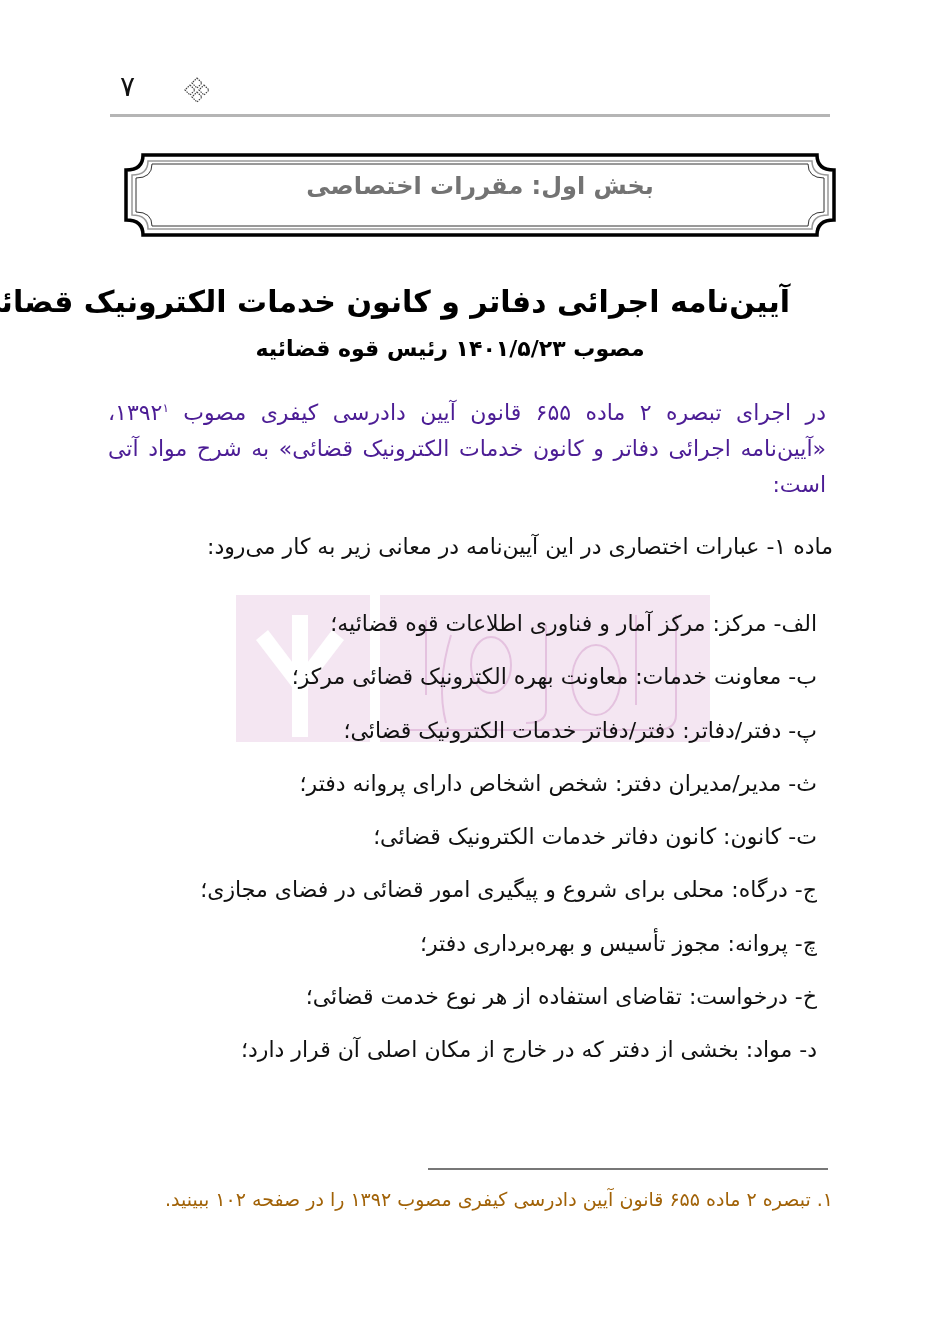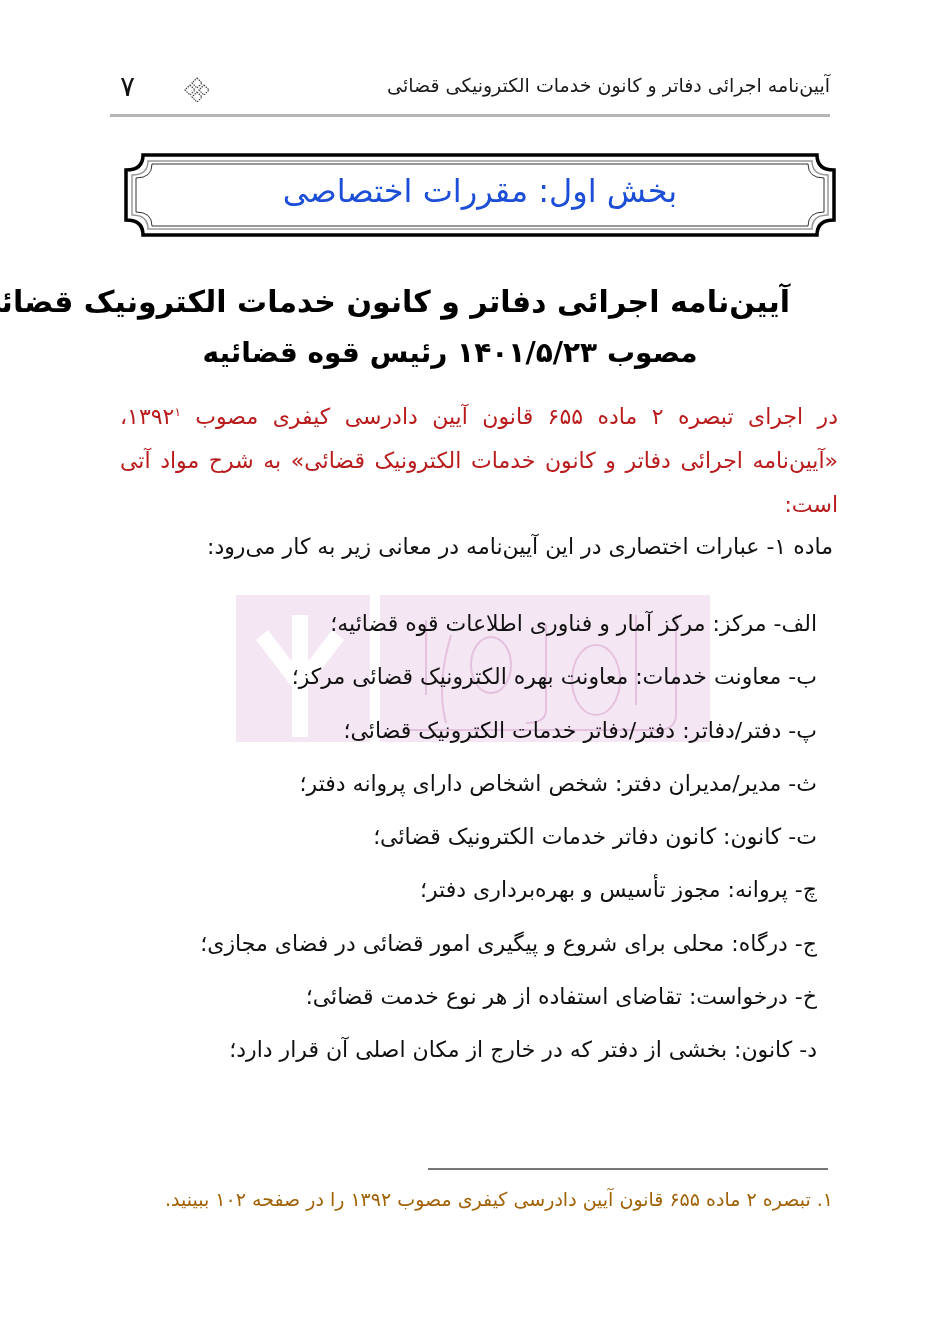--- a/index.html
+++ b/index.html
@@ -56,54 +56,54 @@
       position: absolute;
       left: 123px; top: 152px;
       width: 714px; height: 86px;
     }
     .section-frame svg { position: absolute; left: 0; top: 0; }
     .section-title {
       position: absolute;
       left: 0; right: 0; top: 20px;
       text-align: center;
       direction: rtl;
-      font-size: 32px;
-      font-weight: normal;
-      color: #1d4ed8;
+      font-size: 24px;
+      font-weight: bold;
+      color: #737373;
     }
     
     .doc-title {
       position: absolute;
       left: 110px; right: 155px; top: 284px;
       direction: rtl;
       text-align: center;
       font-size: 30px;
       font-weight: bold;
       color: #000;
       white-space: nowrap;
     }
     .doc-subtitle {
       position: absolute;
       left: 110px; right: 155px; top: 336px;
       direction: rtl;
       text-align: center;
-      font-size: 28px;
+      font-size: 22px;
       font-weight: bold;
       color: #000;
       white-space: nowrap;
     }
     
     .intro {
       position: absolute;
-      left: 120px; width: 718px; top: 390px;
+      left: 108px; width: 718px; top: 390px;
       direction: rtl;
       text-align: justify;
       font-size: 22px;
-      line-height: 44px;
-      color: #b91c1c;
+      line-height: 36px;
+      color: #4c1d95;
     }
     .intro sup { font-size: 12px; }
     
     .watermark {
       position: absolute;
       left: 236px; top: 595px;
       width: 474px; height: 147px;
       background: #f4e6f2;
     }
     .watermark svg { position: absolute; left: 0; top: 0; }
@@ -155,21 +155,20 @@
     <span class="header-ornament">
       <svg width="30" height="30" viewBox="0 0 30 30">
         <g fill="none" stroke="#444" stroke-width="1.2" stroke-dasharray="1.5 1">
           <polygon points="15,2 20,7 15,12 10,7"></polygon>
           <polygon points="8,9 13,14 8,19 3,14"></polygon>
           <polygon points="22,9 27,14 22,19 17,14"></polygon>
           <polygon points="15,16 20,21 15,26 10,21"></polygon>
         </g>
       </svg>
     </span>
-    <span class="header-title">آیین‌نامه اجرائی دفاتر و کانون خدمات الکترونیکی قضائی</span>
   </div>
   <div class="header-rule"></div>
 
   <div class="section-frame">
     <svg width="714" height="86" viewBox="0 0 714 86">
 
       <path d="M20,3 H694 Q694,18 711,18 V68 Q694,68 694,83 H20 Q20,68 3,68 V18 Q20,18 20,3 Z" fill="none" stroke="#000" stroke-width="3.5"></path>
 
       <path d="M25,9 H689 Q689,23 705,23 V63 Q689,63 689,77 H25 Q25,63 9,63 V23 Q25,23 25,9 Z" fill="none" stroke="#999" stroke-width="1.5"></path>
       <path d="M29,12 H685 Q685,26 701,26 V60 Q685,60 685,74 H29 Q29,60 13,60 V26 Q29,26 29,12 Z" fill="none" stroke="#333" stroke-width="1"></path>
@@ -205,22 +204,22 @@
   </div>
 
   <div class="article"><span class="term">ماده ۱-</span><span> عبارات اختصاری در این آیین‌نامه در معانی زیر به کار می‌رود:</span></div>
 
   <ul class="def-list">
     <li class="def-item"><span class="term">الف- مرکز:</span><span> مرکز آمار و فناوری اطلاعات قوه قضائیه؛</span></li>
     <li class="def-item"><span class="term">ب- معاونت خدمات:</span><span> معاونت بهره الکترونیک قضائی مرکز؛</span></li>
     <li class="def-item"><span class="term">پ- دفتر/دفاتر:</span><span> دفتر/دفاتر خدمات الکترونیک قضائی؛</span></li>
     <li class="def-item"><span class="term">ث- مدیر/مدیران دفتر:</span><span> شخص اشخاص دارای پروانه دفتر؛</span></li>
     <li class="def-item"><span class="term">ت- کانون:</span><span> کانون دفاتر خدمات الکترونیک قضائی؛</span></li>
+    <li class="def-item"><span class="term">ج- درگاه:</span><span> محلی برای شروع و پیگیری امور قضائی در فضای مجازی؛</span></li>
     <li class="def-item"><span class="term">چ- پروانه:</span><span> مجوز تأسیس و بهره‌برداری دفتر؛</span></li>
-    <li class="def-item"><span class="term">ج- درگاه:</span><span> محلی برای شروع و پیگیری امور قضائی در فضای مجازی؛</span></li>
     <li class="def-item"><span class="term">خ- درخواست:</span><span> تقاضای استفاده از هر نوع خدمت قضائی؛</span></li>
-    <li class="def-item"><span class="term">د- کانون:</span><span> بخشی از دفتر که در خارج از مکان اصلی آن قرار دارد؛</span></li>
+    <li class="def-item"><span class="term">د- مواد:</span><span> بخشی از دفتر که در خارج از مکان اصلی آن قرار دارد؛</span></li>
   </ul>
 
   <div class="footnote-rule"></div>
   <div class="footnote">۱. تبصره ۲ ماده ۶۵۵ قانون آیین دادرسی کیفری مصوب ۱۳۹۲ را در صفحه ۱۰۲ ببینید.</div>
 
 </div>
 
 </body></html>

